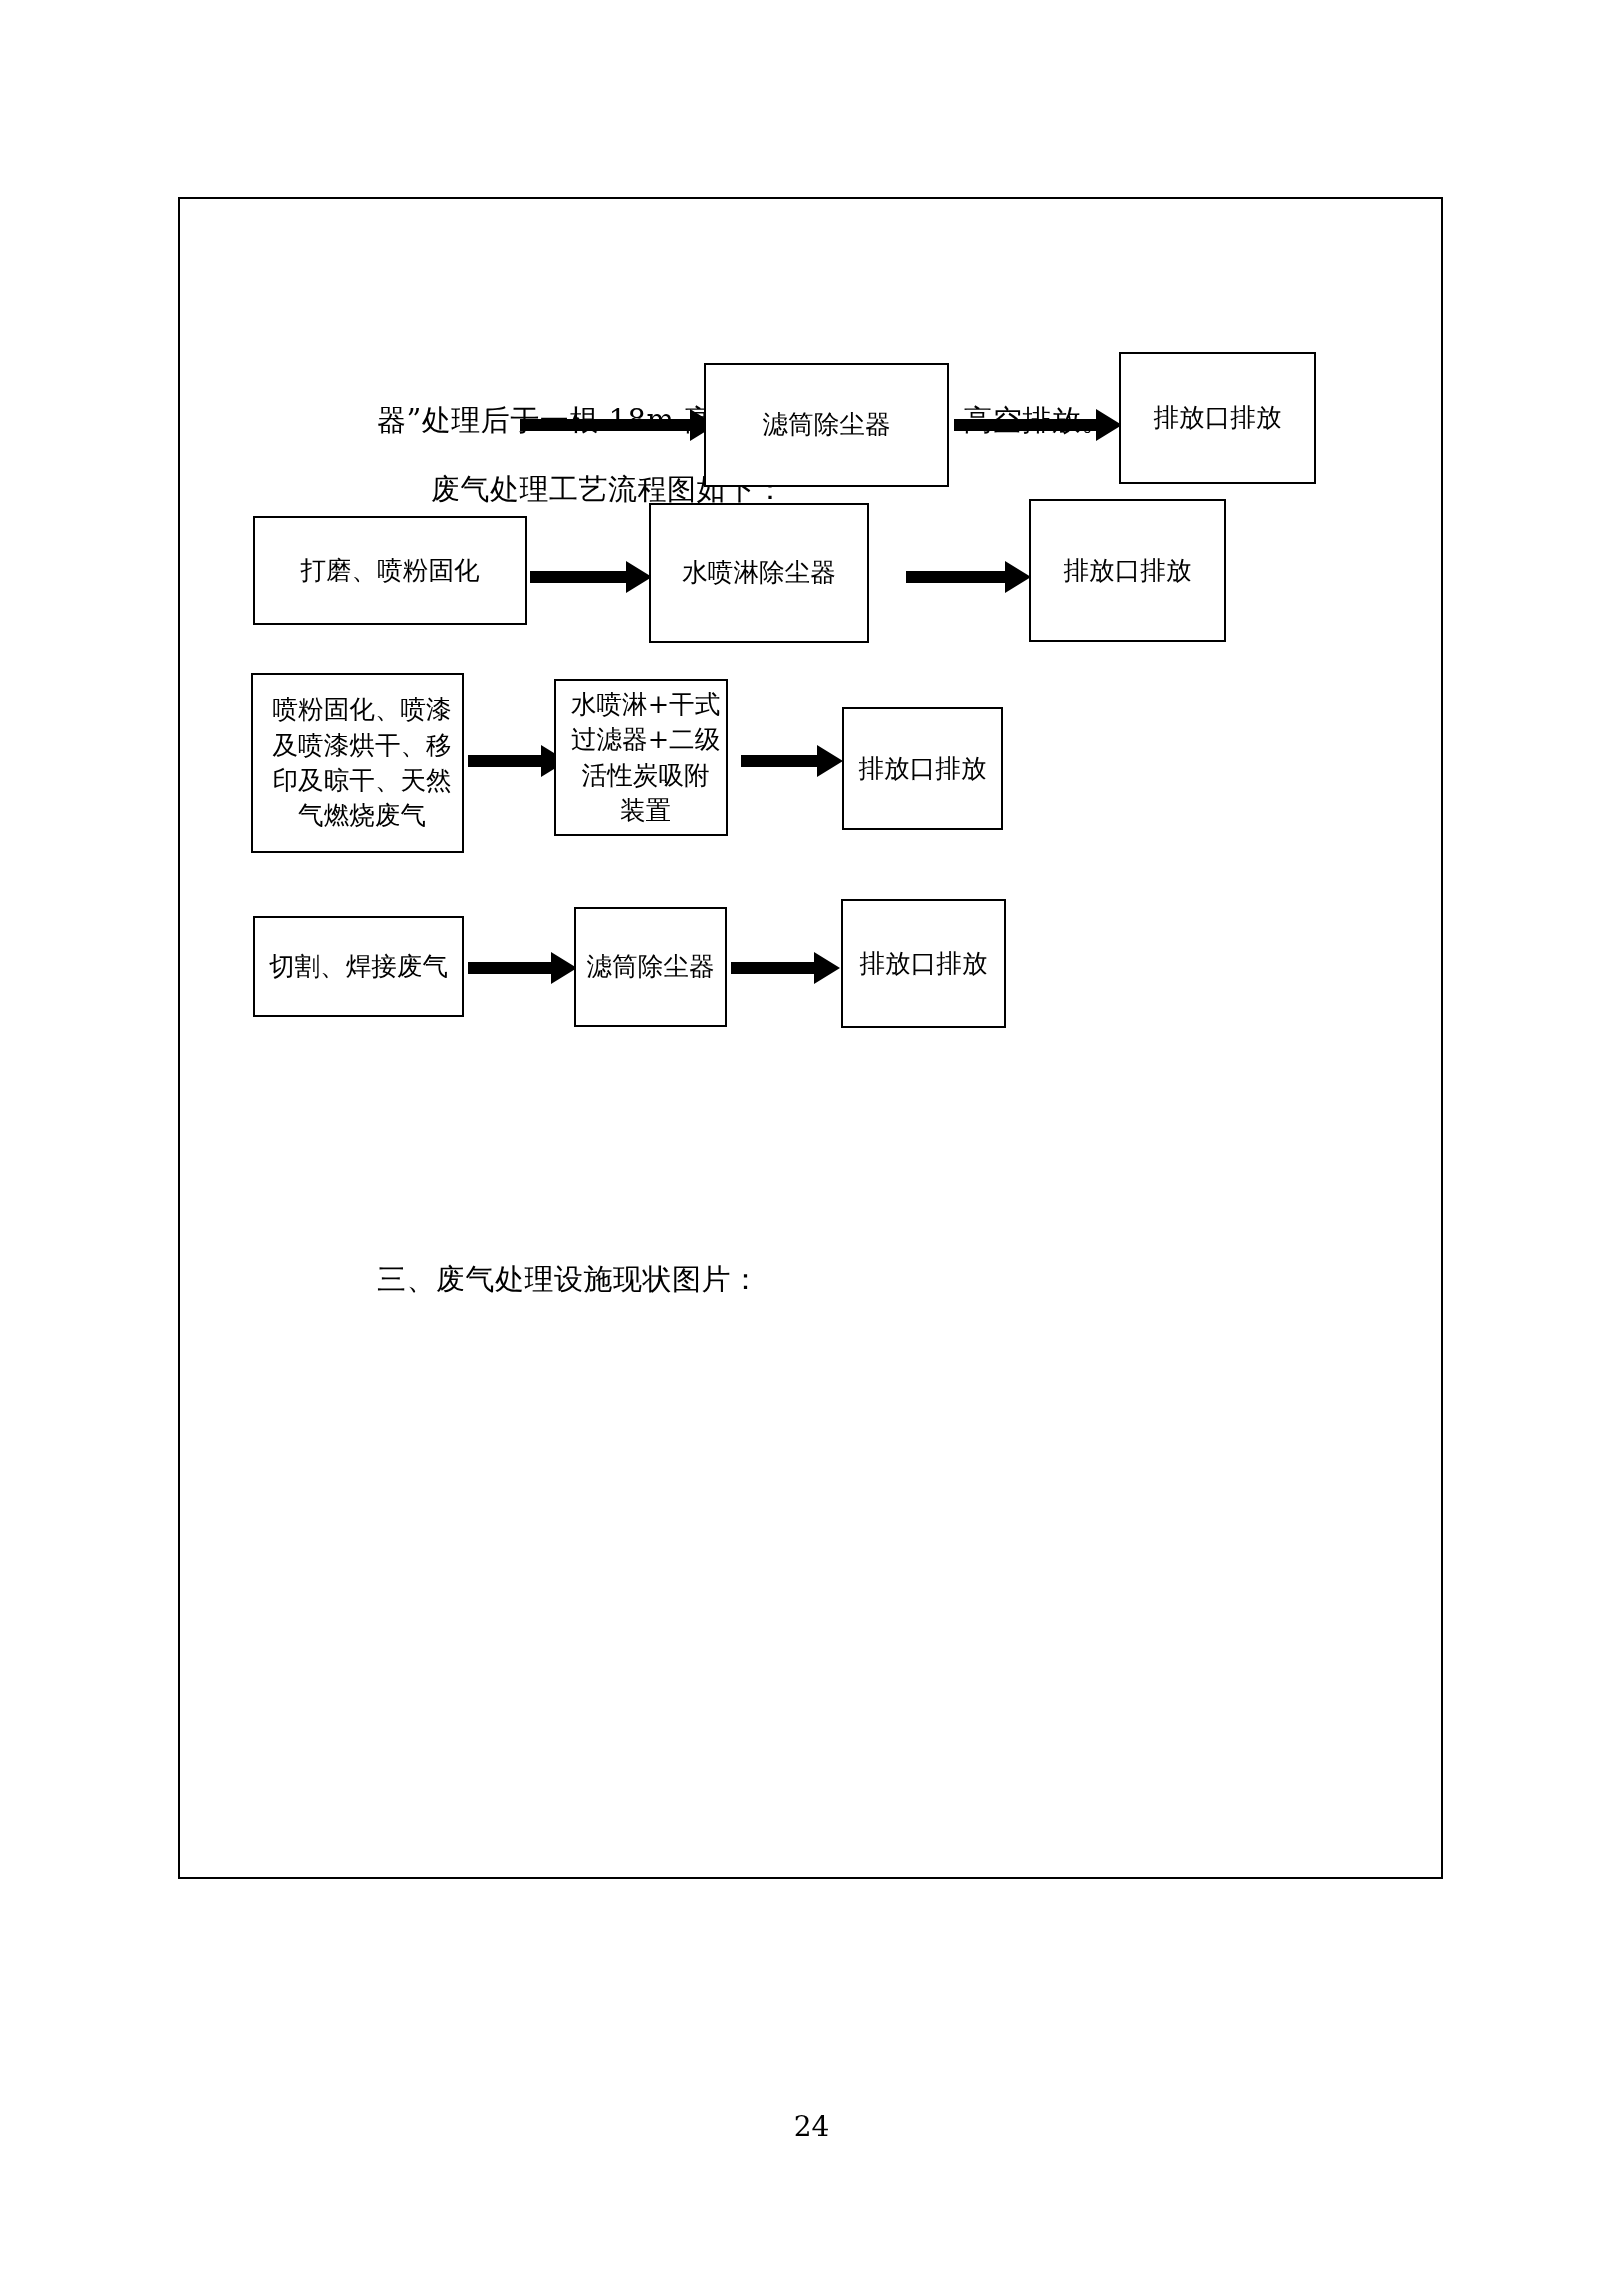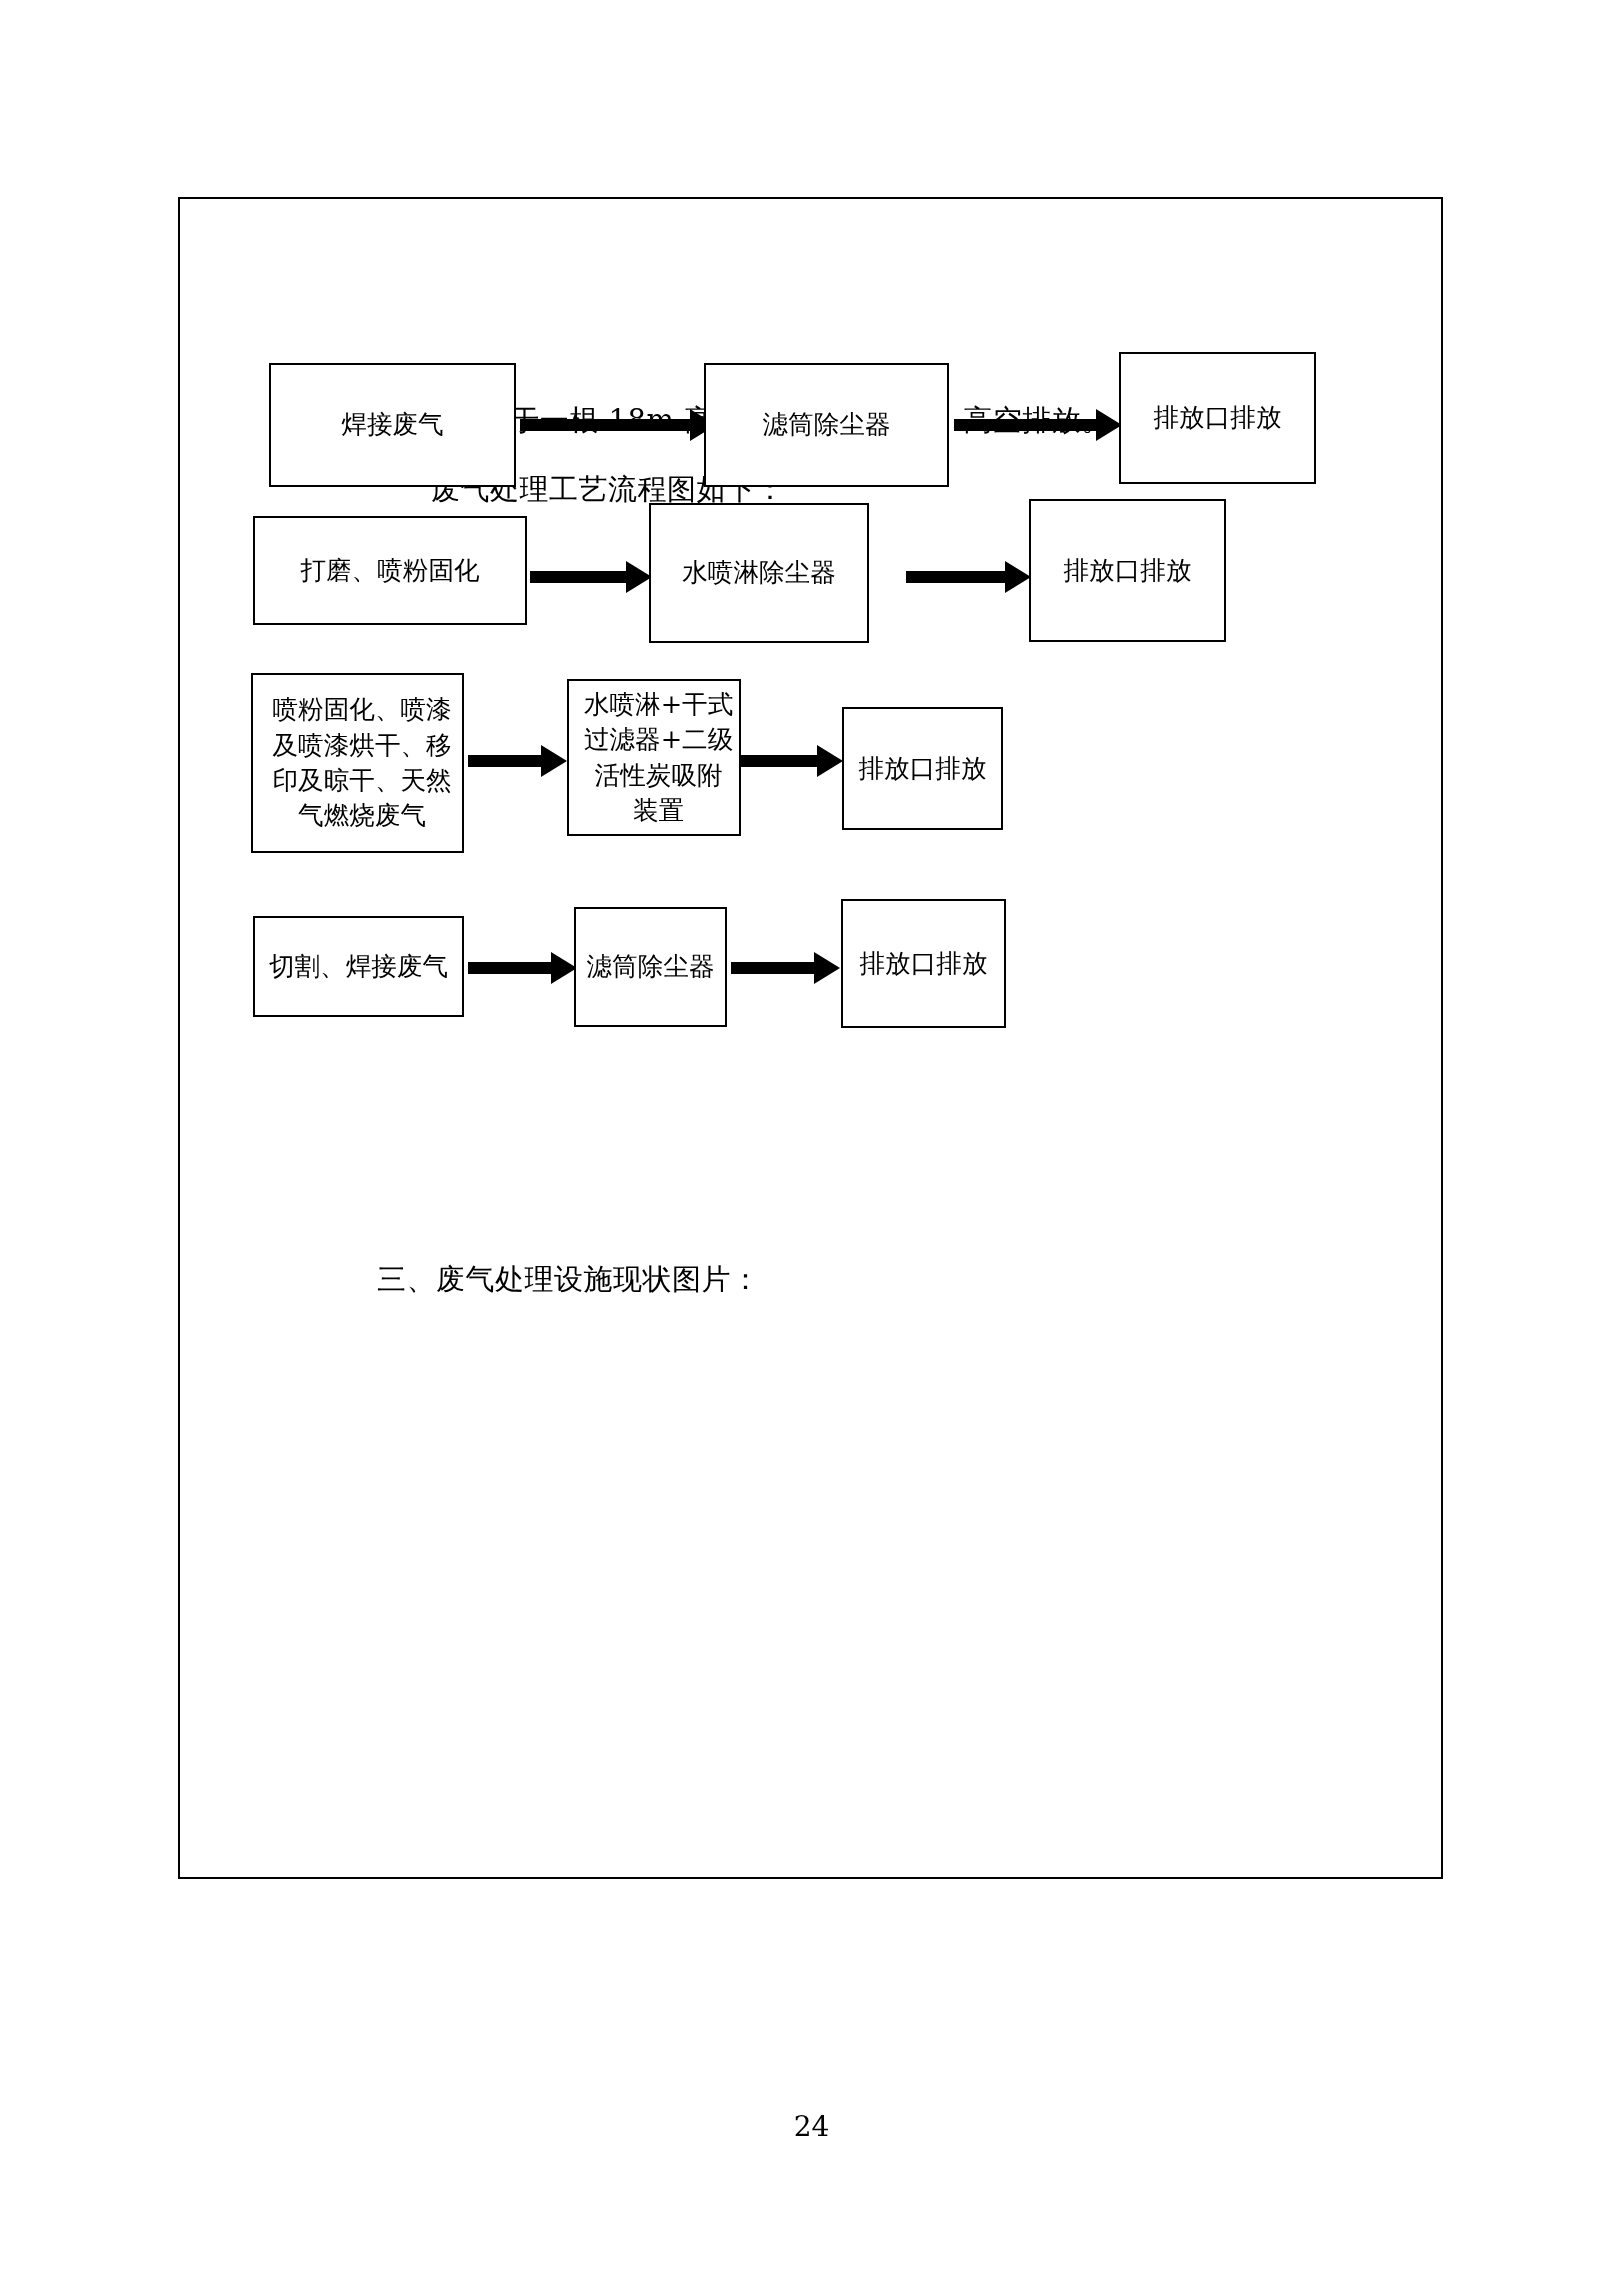--- a/index.html
+++ b/index.html
@@ -109,21 +109,20 @@
 <body>
 
 <div id="page-frame">
 
   <div class="body-line" id="para-1">器”处理后于一根 18m 高排气筒（DA005）高空排放。</div>
 
   <div class="body-line" id="para-2">废气处理工艺流程图如下：</div>
 
   <div id="flowchart">
 
-    <div class="fc-box" style="left:89px; top:164px; width:247px; height:124px;">焊接废气</div>
 
     <div class="fc-arrow" style="left:340px; top:226px; width:197px;">
       <div class="shaft" style="width:170px;"></div>
       <div class="head" style="left:170px;"></div>
     </div>
 
     <div class="fc-box" style="left:524px; top:164px; width:245px; height:124px;">滤筒除尘器</div>
 
     <div class="fc-arrow" style="left:774px; top:226px; width:169px;">
       <div class="shaft" style="width:142px;"></div>
@@ -148,21 +147,21 @@
 
     <div class="fc-box" style="left:849px; top:300px; width:197px; height:143px;">排放口排放</div>
 
     <div class="fc-box multiline" style="left:71px; top:474px; width:213px; height:180px;">喷粉固化、喷漆及喷漆烘干、移印及晾干、天然气燃烧废气</div>
 
     <div class="fc-arrow" style="left:288px; top:562px; width:100px;">
       <div class="shaft" style="width:73px;"></div>
       <div class="head" style="left:73px;"></div>
     </div>
 
-    <div class="fc-box multiline" style="left:387px; top:480px; width:174px; height:157px;">水喷淋+干式过滤器+二级活性炭吸附装置</div>
+    <div class="fc-box multiline" style="left:374px; top:480px; width:174px; height:157px;">水喷淋+干式过滤器+二级活性炭吸附装置</div>
 
     <div class="fc-arrow" style="left:561px; top:562px; width:102px;">
       <div class="shaft" style="width:76px;"></div>
       <div class="head" style="left:76px;"></div>
     </div>
 
     <div class="fc-box" style="left:662px; top:508px; width:161px; height:123px;">排放口排放</div>
 
     <div class="fc-box" style="left:73px; top:717px; width:211px; height:101px;">切割、焊接废气</div>
 

